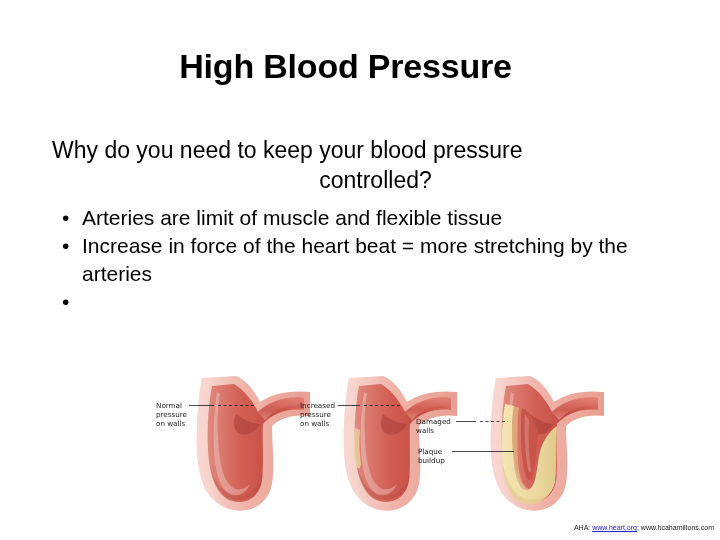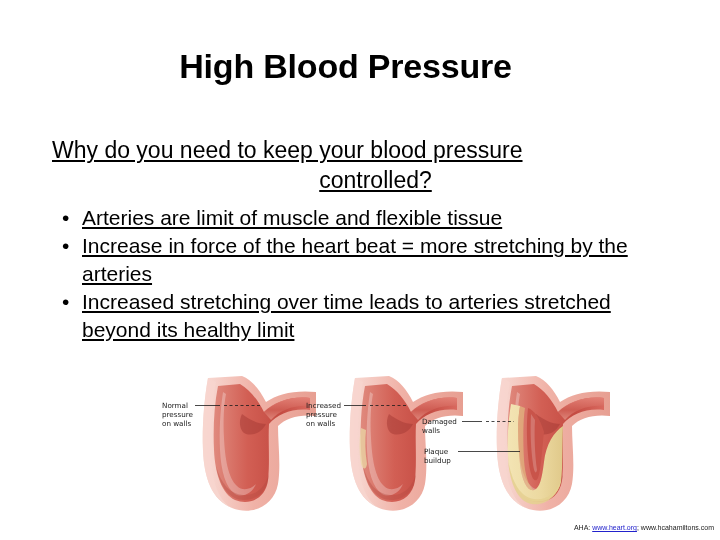--- a/index.html
+++ b/index.html
@@ -34,21 +34,20 @@
     line-height: 1.1;
   }
 
   
   .body-block {
     position: absolute;
     top: 136px;
     left: 52px;
     width: 625px;
     color: #000000;
-    text-decoration: underline;
   }
   .lead-line {
     font-size: 23px;
     line-height: 1.30;
     padding-left: 0;
     text-indent: 0;
     margin: 0 0 8px 0;
   }
   .lead-line .wrap-indent {
     display: block;
@@ -72,21 +71,21 @@
     position: absolute;
     left: 10px;
     top: 0;
     font-size: 21px;
     line-height: 1.31;
   }
 
   
   .illustration {
     position: absolute;
-    left: 132px;
+    left: 126px;
     top: 368px;
     width: 490px;
     height: 152px;
   }
   .illustration svg {
     display: block;
     width: 490px;
     height: 152px;
   }
 
@@ -128,21 +127,20 @@
       <li>
         <span class="bullet-dot">•</span>
         <span>Arteries are limit of muscle and flexible tissue</span>
       </li>
       <li>
         <span class="bullet-dot">•</span>
         <span>Increase in force of the heart beat = more stretching by the arteries</span>
       </li>
       <li>
         <span class="bullet-dot">•</span>
-        <span>Increased stretching over time leads to arteries stretched beyond its healthy limit</span>
       </li>
     </ul>
   </div>
 
   <div class="illustration">
     <svg viewBox="0 0 490 152" xmlns="http://www.w3.org/2000/svg">
       <defs>
         <linearGradient id="lumenGrad" x1="0" y1="0" x2="1" y2="0">
           <stop offset="0%" stop-color="#e08a7e"></stop>
           <stop offset="35%" stop-color="#d25f54"></stop>

